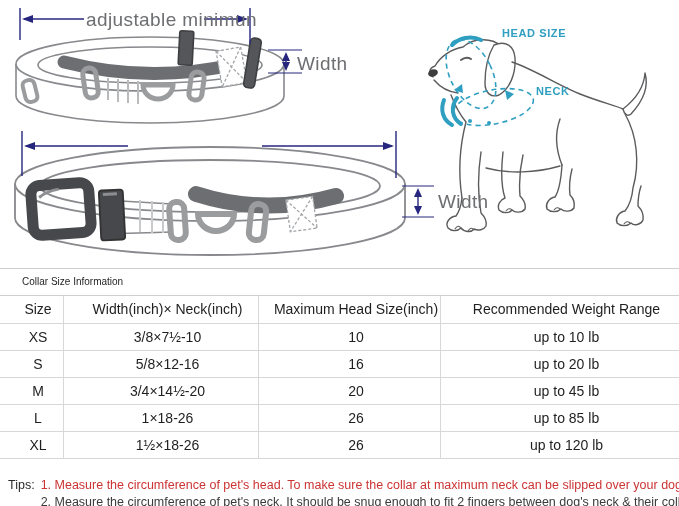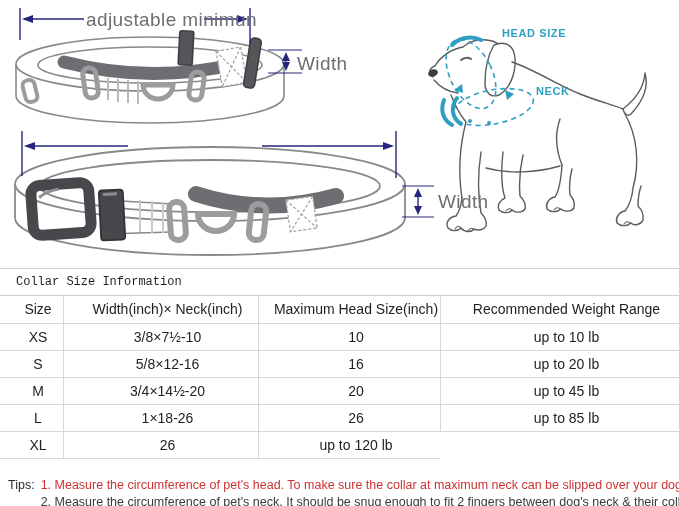--- a/index.html
+++ b/index.html
@@ -12,21 +12,21 @@
   .dlabel{
     position:absolute;color:#6d6e71;font-size:19px;letter-spacing:.4px;white-space:nowrap;
   }
   .tlabel{
     position:absolute;color:#2f9fc1;font-size:11px;font-weight:bold;letter-spacing:.6px;white-space:nowrap;
   }
   
   .size-table{position:absolute;left:0;top:268px;width:679px;color:#1f1f1f;}
   .t-title{
     height:26px;line-height:26px;border-top:1px solid #cfcfcf;border-bottom:1px solid #cfcfcf;
-    padding-left:16px;font-size:12px;font-family:Liberation Mono, monospace;
+    padding-left:22px;font-size:10px;
   }
   .t-grid{display:grid;grid-template-columns:63px 195px 182px 239px;}
   .cell{
     height:26px;line-height:26px;border-bottom:1px solid #d7d7d7;
     text-align:center;font-size:14px;white-space:nowrap;overflow:hidden;padding-left:13px;
   }
   .cell.hdr{height:27px;line-height:27px;}
   .cell.vline{border-left:1px solid #d7d7d7;}
   
   .tips{
@@ -167,20 +167,21 @@
       <div class="cell vline">3/4×14½-20</div>
       <div class="cell vline">20</div>
       <div class="cell vline">up to 45 lb</div>
 
       <div class="cell">L</div>
       <div class="cell vline">1×18-26</div>
       <div class="cell vline">26</div>
       <div class="cell vline">up to 85 lb</div>
 
       <div class="cell">XL</div>
+      <div class="cell vline">1½×18-26</div>
       <div class="cell vline">26</div>
       <div class="cell vline">up to 120 lb</div>
     </div>
   </div>
 
   <div class="tips">
     <span class="tips-label">Tips:</span>
     <div class="tips-lines">
       <div class="tip-red">1. Measure the circumference of pet's head.  To make sure the collar at maximum neck can be slipped over your dog's head.</div>
       <div class="tip-black">2. Measure the circumference of pet's neck. It should be snug enough to fit 2 fingers between dog's neck &amp; their collar.</div>

